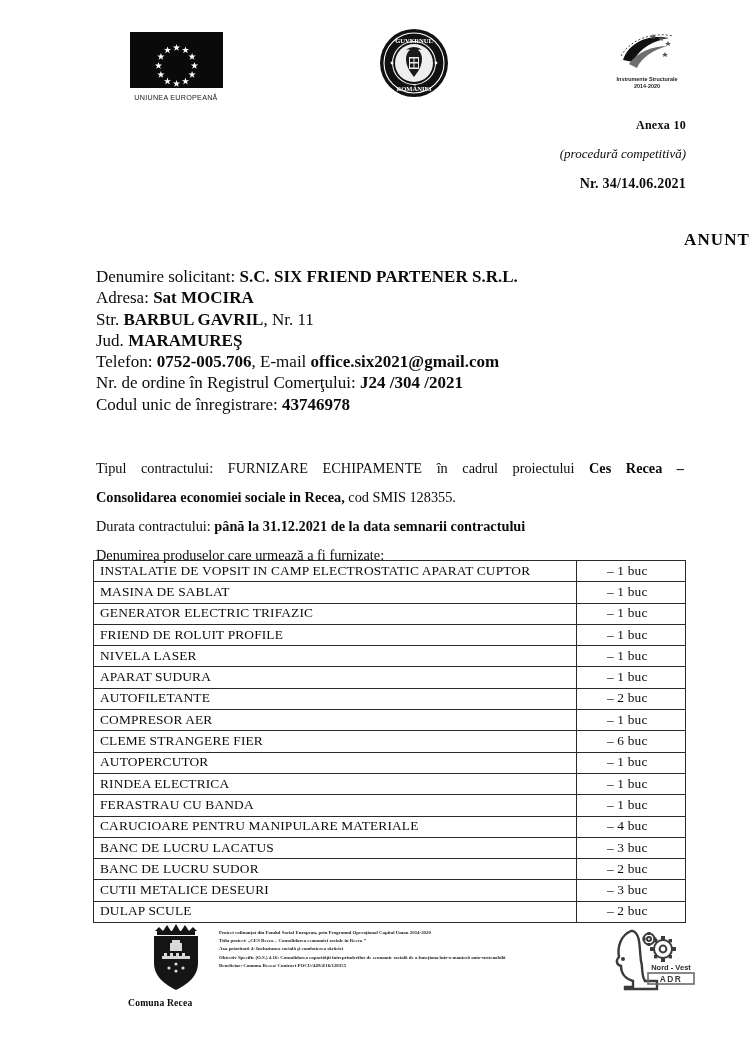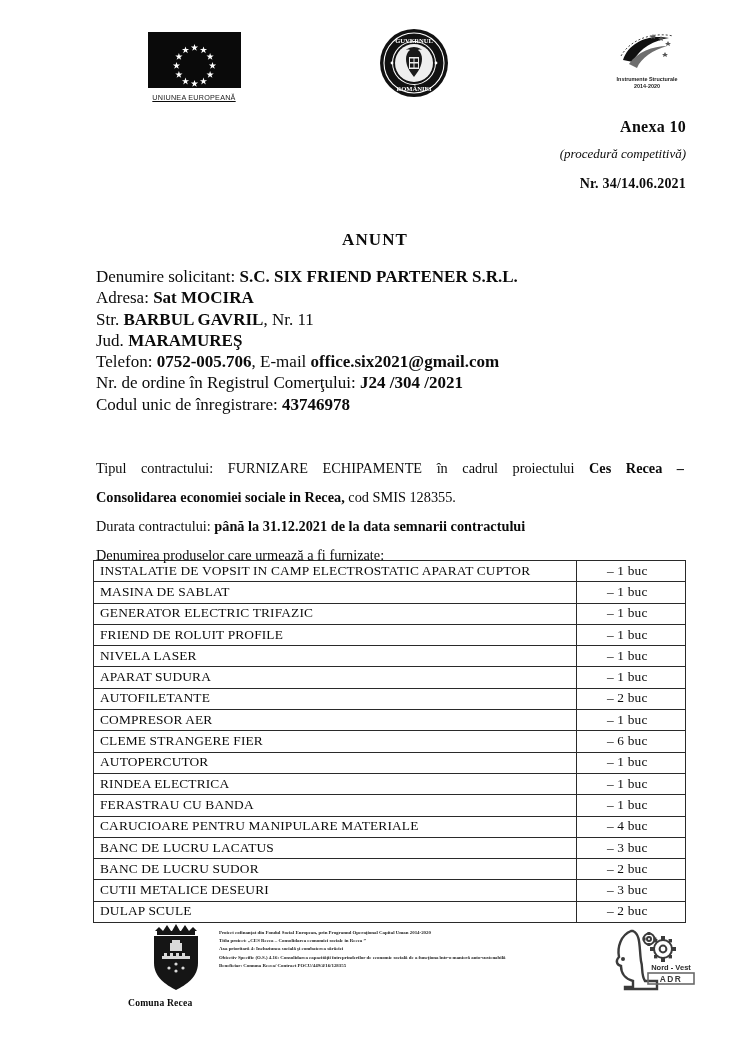--- a/index.html
+++ b/index.html
@@ -19,21 +19,21 @@
   
   .logo-strip {
     position: absolute;
     left: 0; top: 0;
     width: 750px;
     height: 115px;
   }
   .logo-block { position: absolute; text-align: center; }
 
   
-  .eu-block { left: 144px; top: 32px; width: 100px; text-decoration: underline; }
+  .eu-block { left: 126px; top: 32px; width: 100px; }
   .eu-flag {
     width: 93px; height: 56px;
     background: #0a0a0a;
     position: relative;
     margin: 0 auto;
   }
   .eu-stars { position: absolute; left: 0; top: 0; width: 100%; height: 100%; }
   .eu-caption {
     font-family: "Liberation Sans", sans-serif;
     font-size: 7.2px;
@@ -59,30 +59,30 @@
     color: #1a1a1a;
   }
 
   
   .hdr-right {
     position: absolute;
     right: 64px;
     text-align: right;
     white-space: nowrap;
   }
-  .hdr-anexa { top: 118px; font-size: 16px; font-weight: bold; letter-spacing: .3px; }
+  .hdr-anexa { top: 118px; font-size: 12px; font-weight: bold; letter-spacing: .3px; }
   .hdr-proc  { top: 146px; font-size: 13px; font-style: italic; }
   .hdr-nr    { top: 176px; font-size: 14px; font-weight: bold; letter-spacing: .2px; }
 
   
   .doc-title {
     position: absolute;
     left: 0; top: 230px;
     width: 750px;
-    text-align: center;
+    text-align: right;
     font-size: 17px;
     font-weight: bold;
     letter-spacing: 1.1px;
   }
 
   
   .ident {
     position: absolute;
     left: 96px;
     top: 266px;

